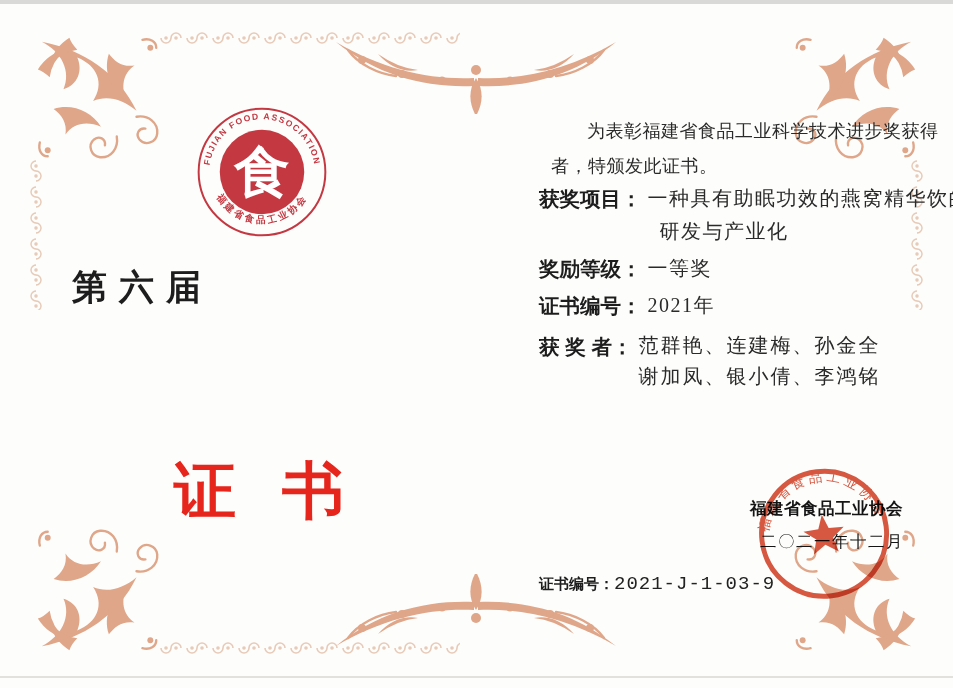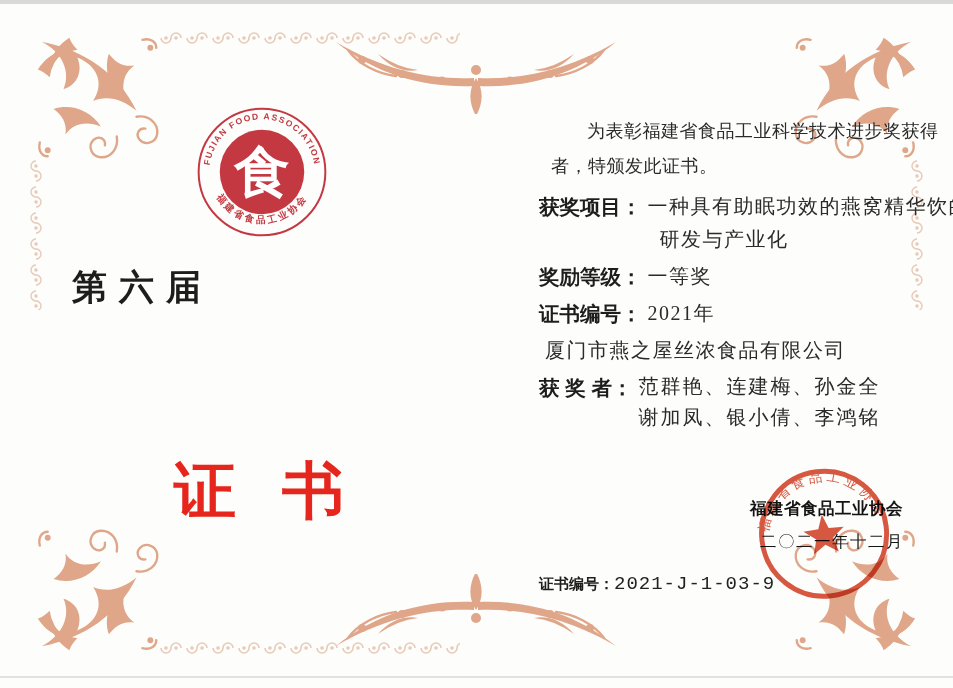--- a/index.html
+++ b/index.html
@@ -58,21 +58,21 @@
     font-family:"Liberation Sans",sans-serif;font-weight:800;font-size:62px;
     letter-spacing:46px;text-indent:24px;color:var(--title-red,#e6261d);margin-top:47px;
   }
 
   
   .intro{
     position:absolute;left:539px;top:96px;width:406px;
     font-size:18px;line-height:35px;letter-spacing:0.5px;
     text-indent:2em;color:var(--body-text,#2a2a2a);margin-left:12px;
   }
-  .fields{position:absolute;left:539px;top:182px;width:400px;display:flex;flex-direction:column;gap:4px;margin-top:8px;}
+  .fields{position:absolute;left:539px;top:182px;width:400px;display:flex;flex-direction:column;gap:4px;}
   .field{display:flex;align-items:flex-start;}
   .field-label{
     flex:0 0 auto;white-space:nowrap;
     font-family:"Liberation Sans",sans-serif;font-weight:700;font-size:20.5px;
     line-height:33px;color:var(--ink,#1d1d1d);
   }
   .field-value{padding-left:6px;}
   .field-value-line{
     white-space:nowrap;font-size:20px;line-height:33px;letter-spacing:1.5px;
     color:var(--body-text,#2a2a2a);
@@ -222,23 +222,20 @@
         <span class="field-value-line" style="display:block">一等奖</span>
       </span>
     </div>
     <div class="field">
       <span class="field-label">证书编号：</span>
       <span class="field-value">
         <span class="field-value-line" style="display:block">2021年</span>
       </span>
     </div>
     <div class="field">
-      <span class="field-value">
-        <span class="field-value-line" style="display:block">厦门市燕之屋丝浓食品有限公司</span>
-      </span>
     </div>
     <div class="field awardees">
       <span class="field-label">获 奖 者：</span>
       <span class="field-value">
         <span class="field-value-line" style="display:block">范群艳、连建梅、孙金全</span>
         <span class="field-value-line" style="display:block">谢加凤、银小倩、李鸿铭</span>
       </span>
     </div>
   </div>
 

